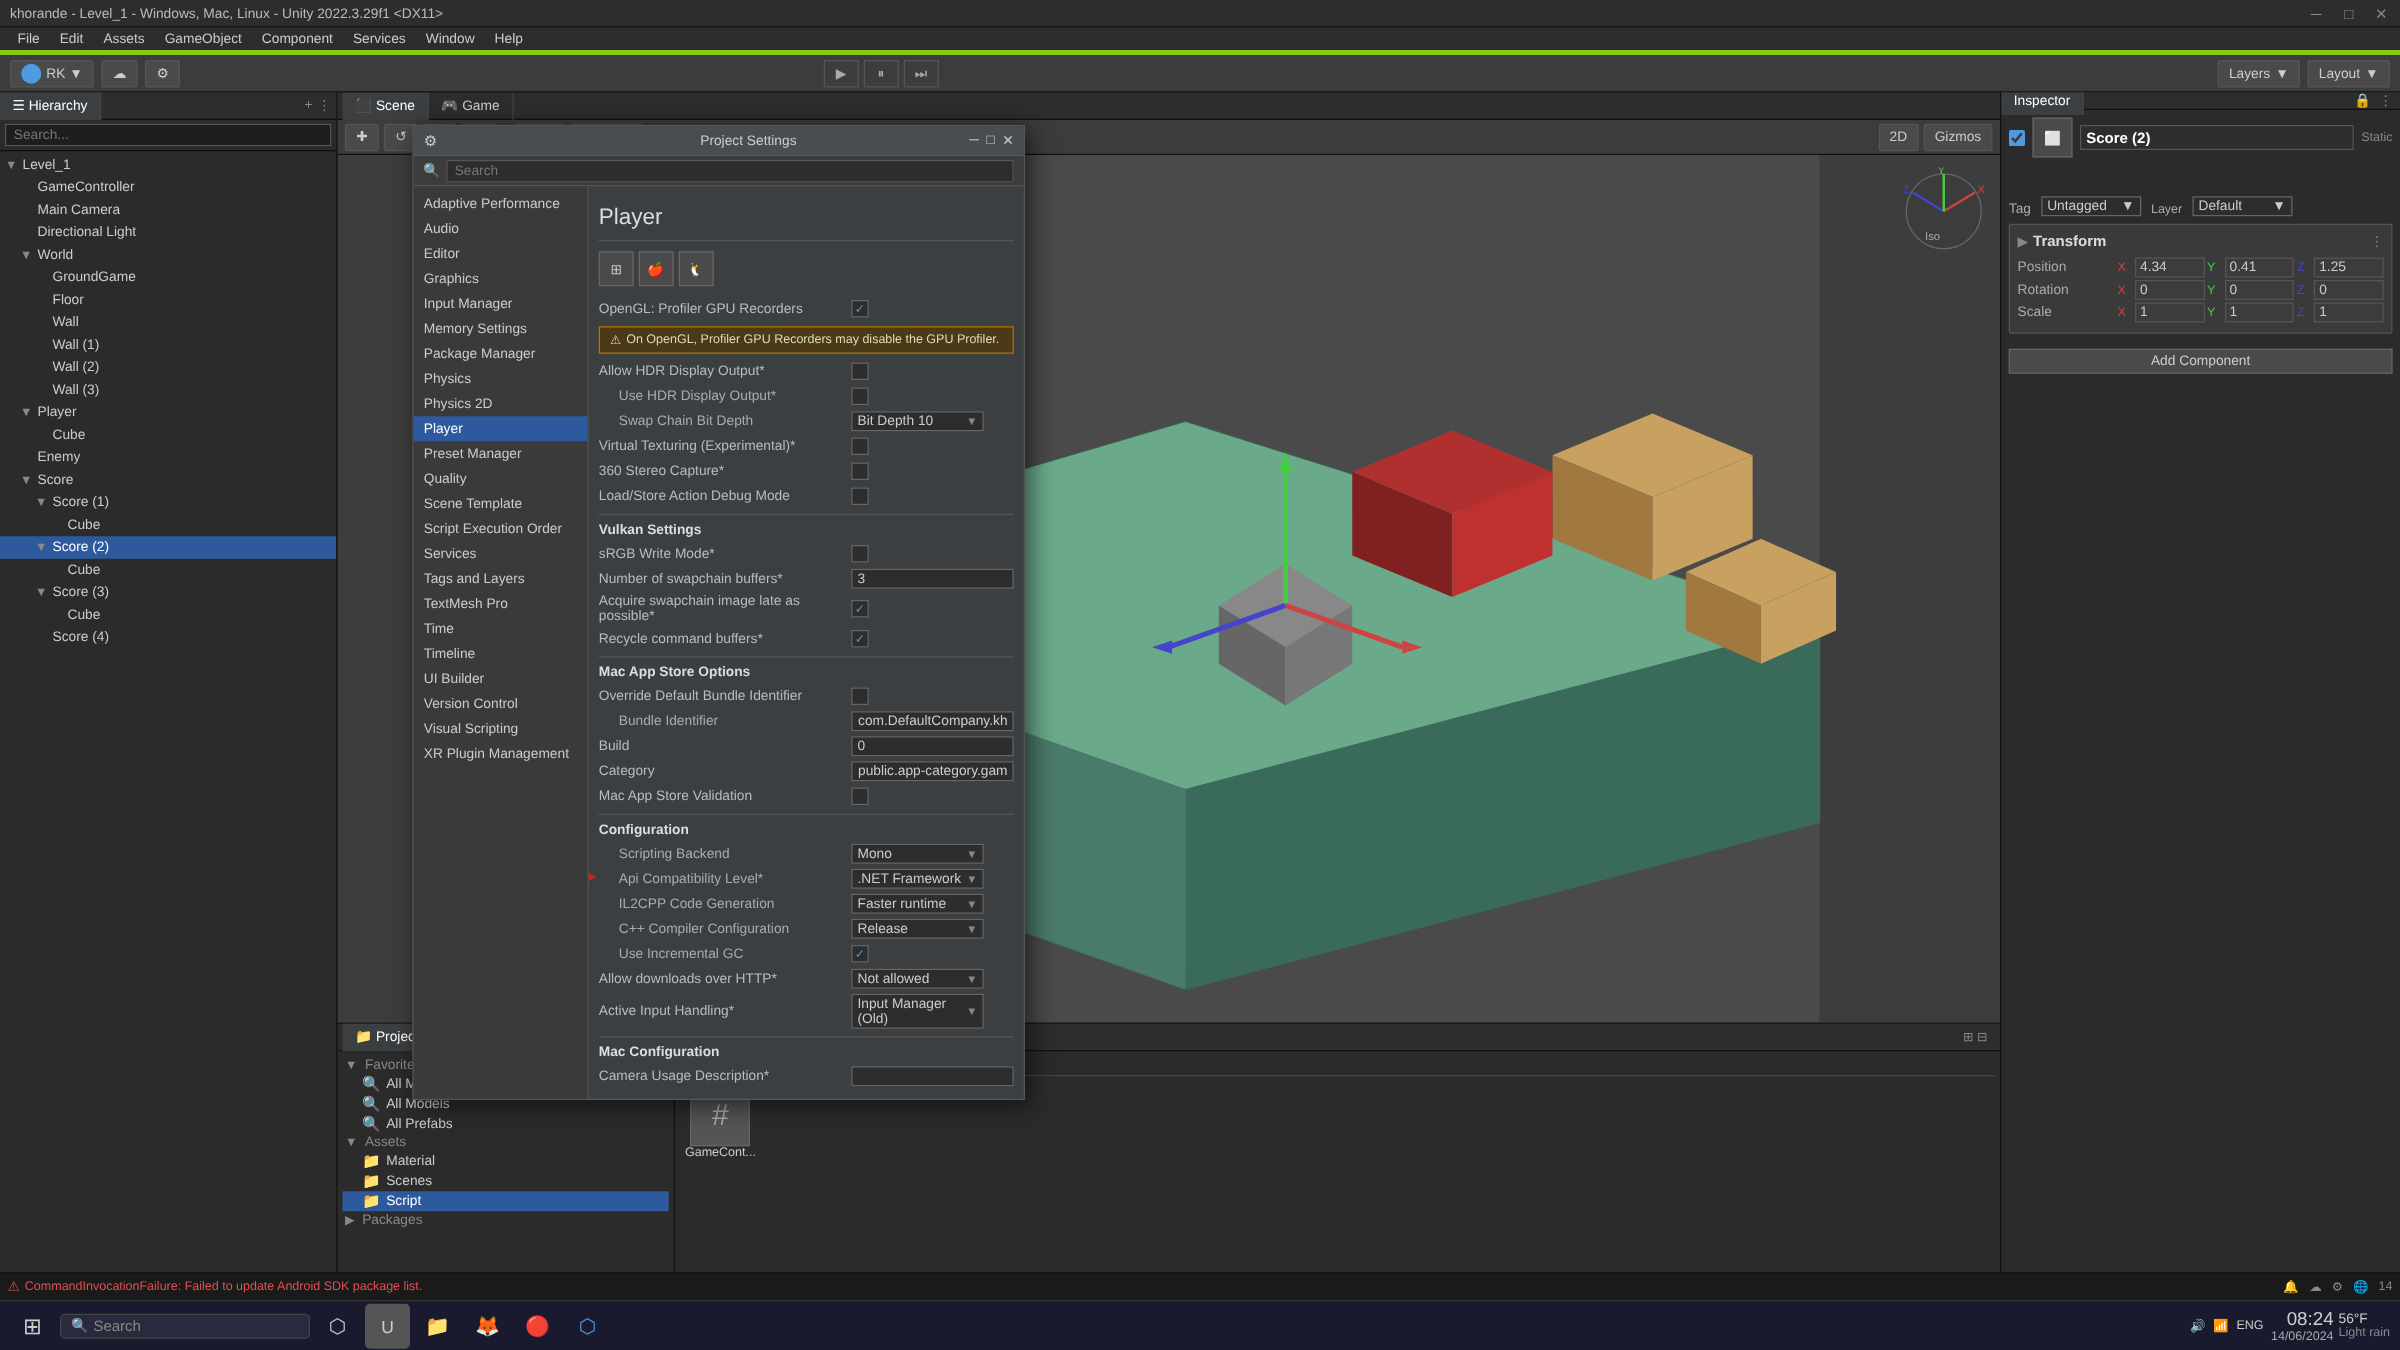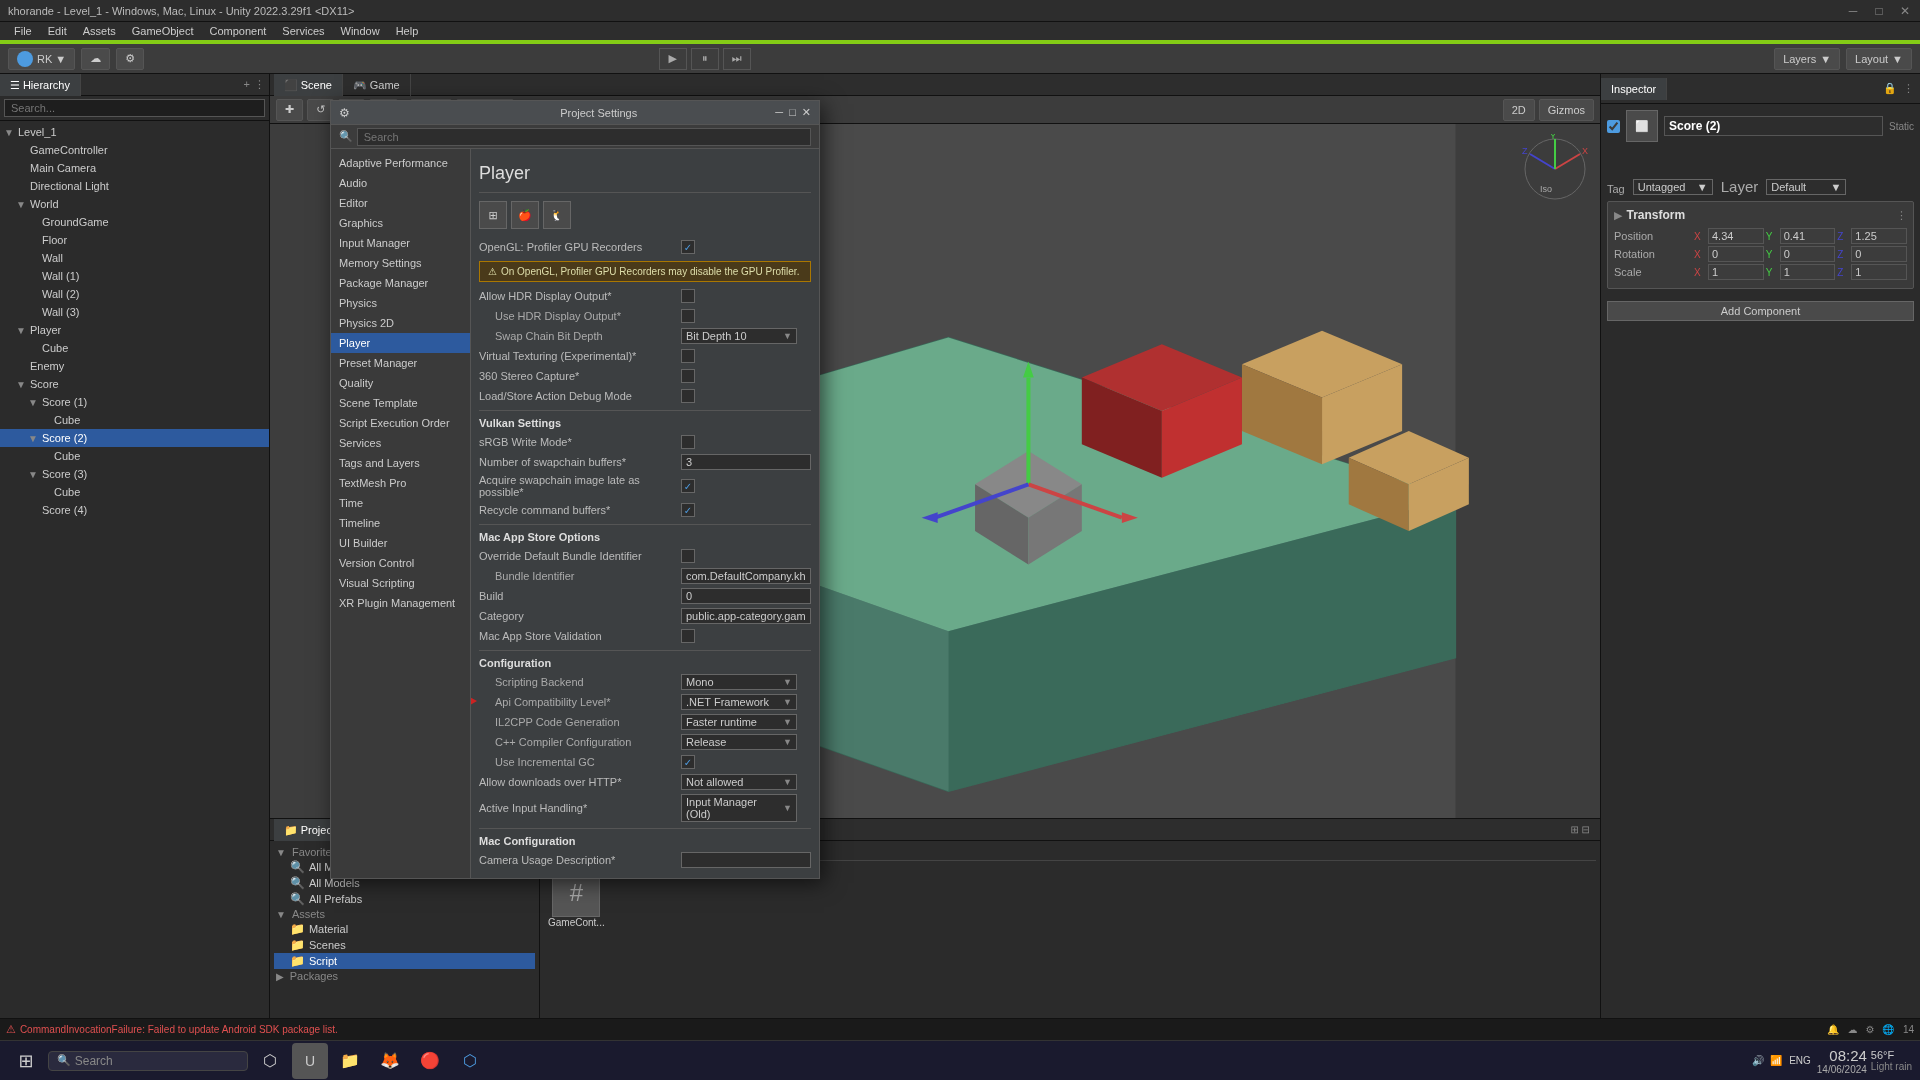--- a/index.html
+++ b/index.html
@@ -77,21 +77,21 @@
     .modal-nav-item.active { background: #2d5a9e; color: #fff; }
     #modal-content { flex: 1; overflow-y: auto; padding: 8px; }
     #modal-search { height: 24px; background: #3c3c3c; border-bottom: 1px solid #555; padding: 2px 8px; display: flex; align-items: center; }
     #modal-search input { background: #2d2d2d; border: 1px solid #555; color: #ccc; font-size: 11px; padding: 2px 6px; width: 100%; outline: none; }
     .settings-row { display: flex; align-items: center; padding: 2px 0; min-height: 20px; }
     .settings-row-label { flex: 1; font-size: 11px; color: #bbb; padding-right: 8px; }
     .settings-row-label.sub { padding-left: 16px; color: #aaa; }
     .settings-value { width: 130px; display: flex; align-items: center; }
     .settings-checkbox { width: 14px; height: 14px; background: #2d2d2d; border: 1px solid #666; display: flex; align-items: center; justify-content: center; cursor: pointer; }
     .settings-checkbox.checked::after { content: '✓'; font-size: 10px; color: #4d9be0; }
-    .settings-dropdown { background: #2d2d2d; border: 1px solid #666; color: #ccc; font-size: 11px; padding: 1px 4px; width: 116px; display: flex; align-items: center; justify-content: space-between; cursor: pointer; }
+    .settings-dropdown { background: #2d2d2d; border: 1px solid #666; color: #ccc; font-size: 11px; padding: 1px 4px; width: 106px; display: flex; align-items: center; justify-content: space-between; cursor: pointer; }
     .settings-dropdown .dd-arrow { color: #888; font-size: 9px; }
     .settings-text-input { background: #2d2d2d; border: 1px solid #666; color: #ccc; font-size: 11px; padding: 1px 4px; width: 130px; }
     .section-header { font-size: 11px; font-weight: bold; color: #ddd; padding: 6px 0 3px; border-top: 1px solid #555; margin-top: 4px; }
     .warning-box { background: #4a3a1a; border: 1px solid #aa7700; padding: 4px 8px; font-size: 10px; color: #dda; display: flex; align-items: flex-start; gap: 4px; margin: 4px 0; }
 
     
     #taskbar { height: 40px; background: #1a1a2e; position: absolute; bottom: 0; left: 0; right: 0; display: flex; align-items: center; padding: 0 8px; gap: 4px; border-top: 1px solid #333; }
     .taskbar-icon { width: 36px; height: 36px; display: flex; align-items: center; justify-content: center; cursor: pointer; border-radius: 4px; }
     .taskbar-search { display: flex; align-items: center; background: #2a2a3e; border: 1px solid #444; border-radius: 4px; padding: 2px 8px; gap: 4px; flex: 0 0 200px; }
     .taskbar-search span { color: #888; font-size: 11px; }
@@ -421,21 +421,21 @@
               </div>
               <span style="font-size:10px;color:#ccc;">GameCont...</span>
             </div>
           </div>
         </div>
       </div>
     </div>
   </div>
 
   <div id="inspector" style="width:320px;background:#2b2b2b;border-left:1px solid #111;display:flex;flex-direction:column;overflow:hidden;">
-    <div id="inspector-tabs" style="height:30px;background:#2d2d2d;display:flex;align-items:center;border-bottom:1px solid #111;">
+    <div id="inspector-tabs" style="height:14px;background:#2d2d2d;display:flex;align-items:center;border-bottom:1px solid #111;">
       <div class="tab active">Inspector</div>
       <div style="margin-left:auto;display:flex;gap:6px;padding-right:6px;">
         <span style="color:#888;cursor:pointer;font-size:11px;">🔒</span>
         <span style="color:#888;cursor:pointer;font-size:11px;">⋮</span>
       </div>
     </div>
     <div id="inspector-content" style="flex:1;overflow-y:auto;padding:6px;">
       
       <div style="display:flex;align-items:center;gap:6px;margin-bottom:4px;">
         <input type="checkbox" checked="" style="accent-color: rgb(77, 155, 224);">
@@ -443,21 +443,21 @@
         <input style="background: rgb(45, 45, 45); border: 1px solid rgb(85, 85, 85); color: rgb(255, 255, 255); font-size: 12px; font-weight: bold; padding: 2px 4px; flex: 1 1 0%; outline: none;" value="Score (2)">
         <span style="color:#888;font-size:10px;">Static</span>
       </div>
       
       <div style="display:flex;align-items:flex-end;gap:8px;margin-bottom:6px;">
         <span style="color:#aaa;font-size:11px;">Tag</span>
         <div class="settings-dropdown" style="width:80px;">
           <span>Untagged</span>
           <span>▼</span>
         </div>
-        <span style="color:#aaa;font-size:15px;margin-top:32px;">Layer</span>
+        <span style="color:#aaa;font-size:10px;margin-top:32px;">Layer</span>
         <div class="settings-dropdown" style="width:80px;">
           <span>Default</span>
           <span>▼</span>
         </div>
       </div>
       
       <div style="background:#3a3a3a;border:1px solid #555;border-radius:2px;padding:6px;margin-bottom:4px;">
         <div style="display:flex;align-items:center;margin-bottom:6px;">
           <span style="color:#888;font-size:11px;margin-right:4px;">▶</span>
           <span style="font-size:12px;color:#ddd;font-weight:bold;">Transform</span>

